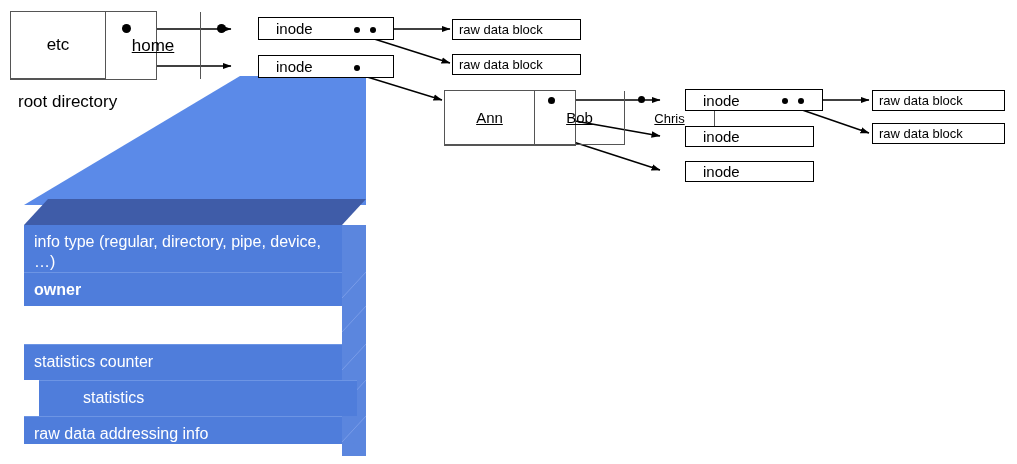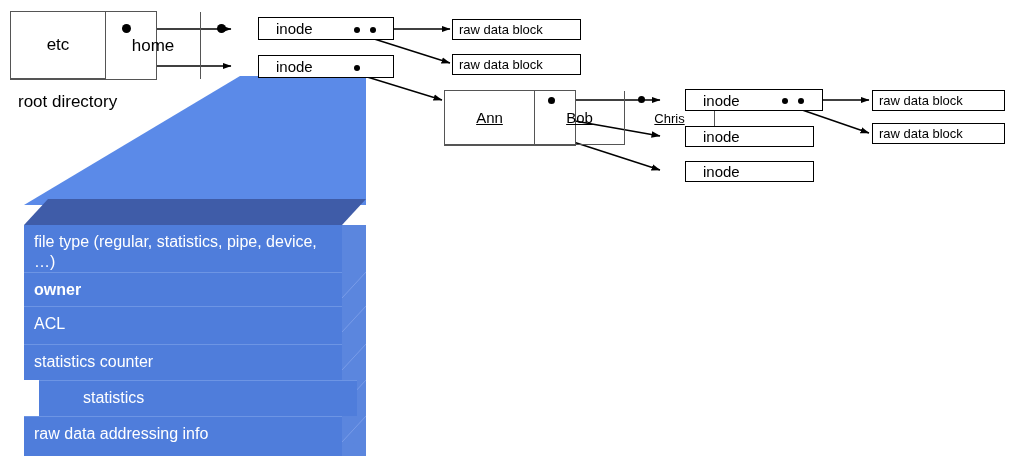--- a/index.html
+++ b/index.html
@@ -113,35 +113,32 @@
       <g stroke="#7a9ce8" stroke-width="1" fill="none">
         <line x1="0" y1="73" x2="24" y2="47"></line>
         <line x1="0" y1="107" x2="24" y2="81"></line>
         <line x1="0" y1="145" x2="24" y2="119"></line>
         <line x1="0" y1="181" x2="24" y2="155"></line>
         <line x1="0" y1="217" x2="24" y2="191"></line>
       </g>
     </svg>
 
     <div class="slab first" style="left:0;top:26px;width:318px;height:47px;">
-      <span class="txt">file type (regular, statistics, pipe, device, …)</span>
+      <span class="txt">info type (regular, directory, pipe, device, …)</span>
     </div>
     <div class="slab" style="left:0;top:73px;width:318px;height:34px;font-weight:bold;">
       <span class="txt">owner</span>
     </div>
-    <div class="slab" style="left:0;top:107px;width:318px;height:38px;">
-      <span class="txt">ACL</span>
-    </div>
     <div class="slab" style="left:0;top:145px;width:318px;height:36px;">
       <span class="txt">statistics counter</span>
     </div>
     <div class="slab" style="left:15px;top:181px;width:318px;height:36px;padding-left:44px;">
       <span class="txt">statistics</span>
     </div>
-    <div class="slab" style="left:0;top:217px;width:318px;height:40px;">
+    <div class="slab" style="left:0;top:217px;width:318px;height:28px;">
       <span class="txt">raw data addressing info</span>
     </div>
   </div>
 
   <svg id="wires" viewBox="0 0 1017 464" xmlns="http://www.w3.org/2000/svg">
     <defs>
       <marker id="ah" markerWidth="9" markerHeight="7" refX="8.5" refY="3.5" orient="auto" markerUnits="userSpaceOnUse">
         <polygon points="0,0.3 9,3.5 0,6.7" fill="#000"></polygon>
       </marker>
     </defs>
@@ -170,21 +167,21 @@
   </svg>
 
   <div class="dirtable" style="left:10px;top:11px;width:147px;height:69px;">
     <div class="dirrow">
       <div class="dirname" style="width:95px;">etc</div>
       <div class="dirptr">
         <span class="dot" style="left:16px;top:12px;width:9px;height:9px;"></span>
       </div>
     </div>
     <div class="dirrow">
-      <div class="dirname" style="width:95px;">home</div>
+      <div class="dirname" style="width:95px;text-decoration:underline;">home</div>
       <div class="dirptr">
         <span class="dot" style="left:16px;top:12px;width:9px;height:9px;"></span>
       </div>
     </div>
   </div>
 
   <div class="caption" style="left:18px;top:92px;">root directory</div>
 
   <div class="inode" style="left:237px;top:17px;width:136px;height:23px;">
     <span>inode</span>

